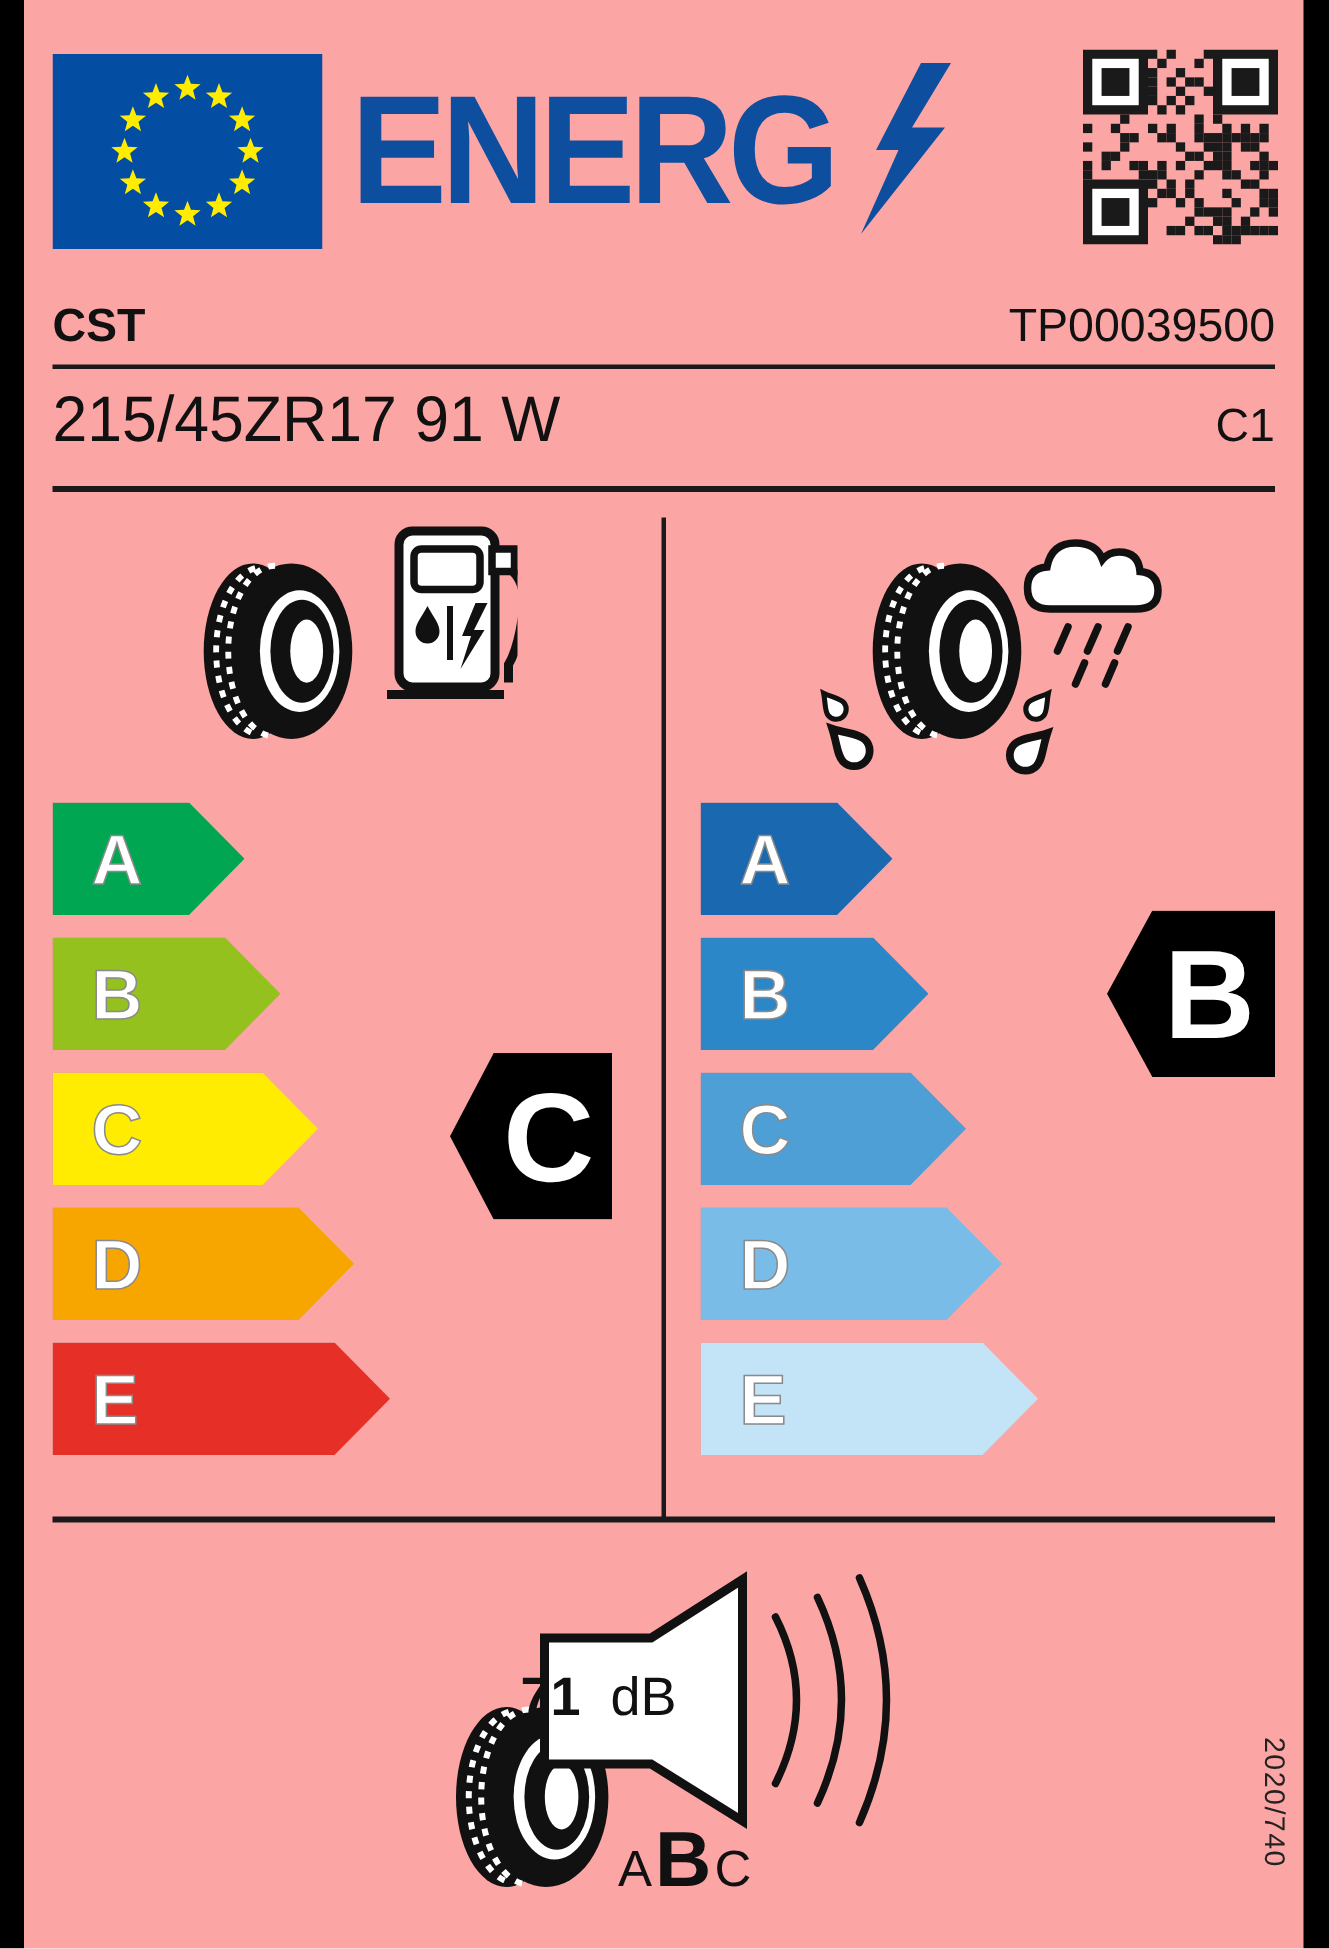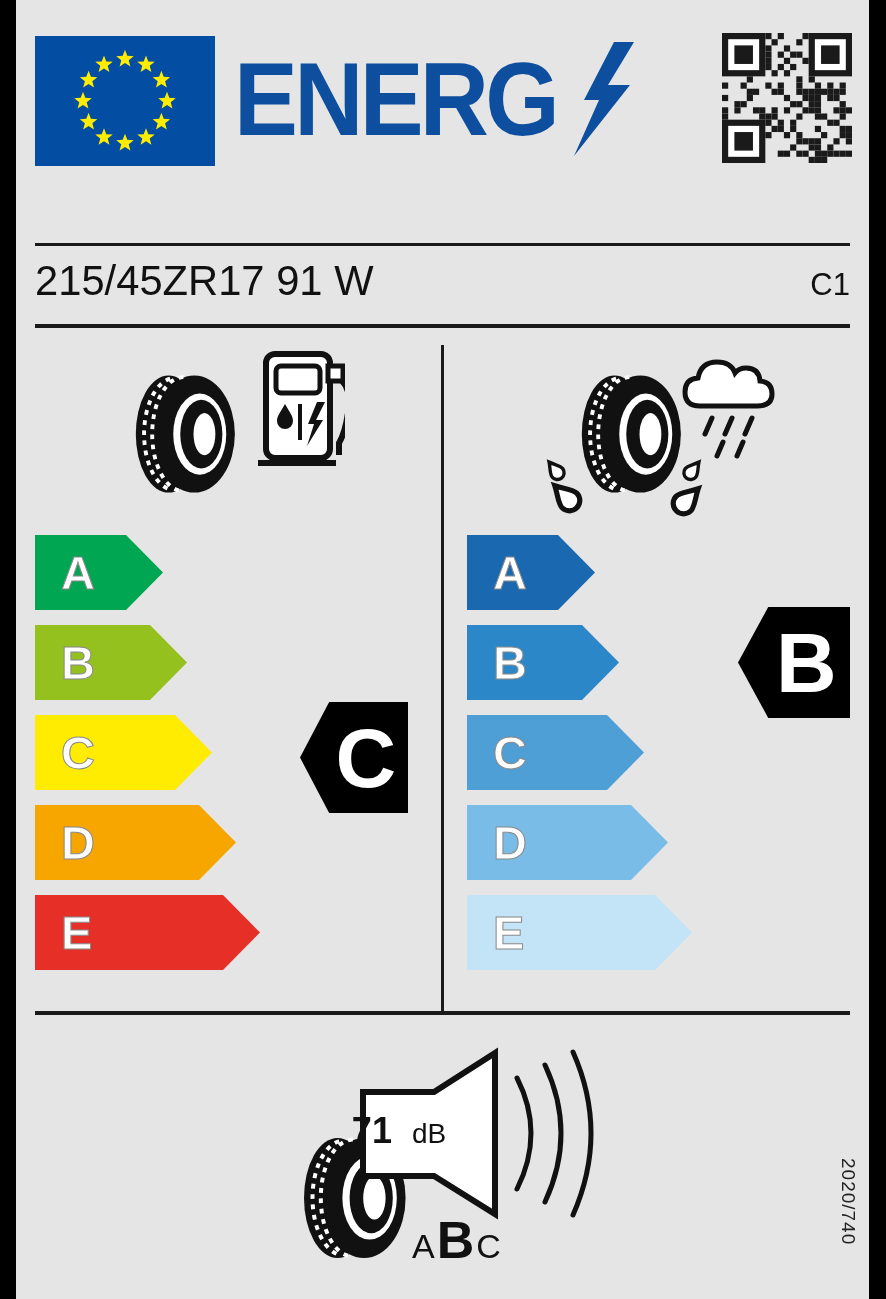--- a/index.html
+++ b/index.html
@@ -1,16 +1,16 @@
 <!DOCTYPE html>
 <html><head>
 <meta charset="utf-8">
 <style>
   html,body{margin:0;padding:0;background:#fff;}
-  .label{position:relative;width:886px;height:1299px;background:#e5e5e5;overflow:hidden;
+  .label{position:relative;width:886px;height:1299px;background:#fca5a5;overflow:hidden;
          font-family:"Liberation Sans",sans-serif;color:#111;}
   .edge{position:absolute;top:0;bottom:0;width:16px;background:#000;}
   .edge.left{left:0}.edge.right{right:0;width:17px;}
 
   
   .flag{position:absolute;left:35px;top:36px;}
   .energ{position:absolute;left:234px;top:40px;height:118px;display:flex;align-items:center;}
   .energ .word{color:#0d4f9e;font-weight:bold;font-size:103px;letter-spacing:-4px;
                transform:scaleX(.93);transform-origin:left center;line-height:1;}
   .energ svg{margin-left:-8px;}
@@ -47,21 +47,21 @@
   .rating.fuel{left:300px;top:702px;width:108px;height:111px;}
   .rating.wet{left:738px;top:607px;width:112px;height:111px;}
 
   
   .icon-abs{position:absolute;}
 
   
   .noise-db{position:absolute;left:362px;top:1102px;width:74px;height:44px;display:flex;
             align-items:baseline;justify-content:center;gap:20px;padding-top:8px;}
   .noise-db .val{font-size:36px;font-weight:bold;}
-  .noise-db .unit{font-size:28px;}
+  .noise-db .unit{font-size:36px;}
   .noise-classes{position:absolute;left:412px;top:1210px;display:flex;align-items:baseline;
                  letter-spacing:2px;}
   .noise-classes .cls{font-size:34px;}
   .noise-classes .cls.sel{font-size:52px;font-weight:bold;}
   .regulation{position:absolute;right:27px;top:1158px;writing-mode:vertical-rl;
               font-size:19px;letter-spacing:1px;color:#222;}
 </style>
 </head>
 <body>
 
@@ -234,20 +234,24 @@
         <rect x="12.380952380952381" y="12.380952380952381" width="18.571428571428573" height="18.571428571428573"></rect>
         <rect x="86.66666666666667" y="0" width="43.333333333333336" height="43.333333333333336"></rect>
         <rect fill="#fff" x="92.85714285714286" y="6.190476190476191" width="30.952380952380953" height="30.952380952380953"></rect>
         <rect x="99.04761904761905" y="12.380952380952381" width="18.571428571428573" height="18.571428571428573"></rect>
         <rect x="0" y="86.66666666666667" width="43.333333333333336" height="43.333333333333336"></rect>
         <rect fill="#fff" x="6.190476190476191" y="92.85714285714286" width="30.952380952380953" height="30.952380952380953"></rect>
         <rect x="12.380952380952381" y="99.04761904761905" width="18.571428571428573" height="18.571428571428573"></rect>
       </g>
     </svg>
 
+  <div class="brand-row">
+    <span class="brand">CST</span>
+    <span class="pcode">TP00039500</span>
+  </div>
   <div class="rule rule1"></div>
 
   <div class="size-row">
     <span class="tsize">215/45ZR17 91 W</span>
     <span class="tclass">C1</span>
   </div>
   <div class="rule rule2"></div>
 
   <div class="divider"></div>
 

